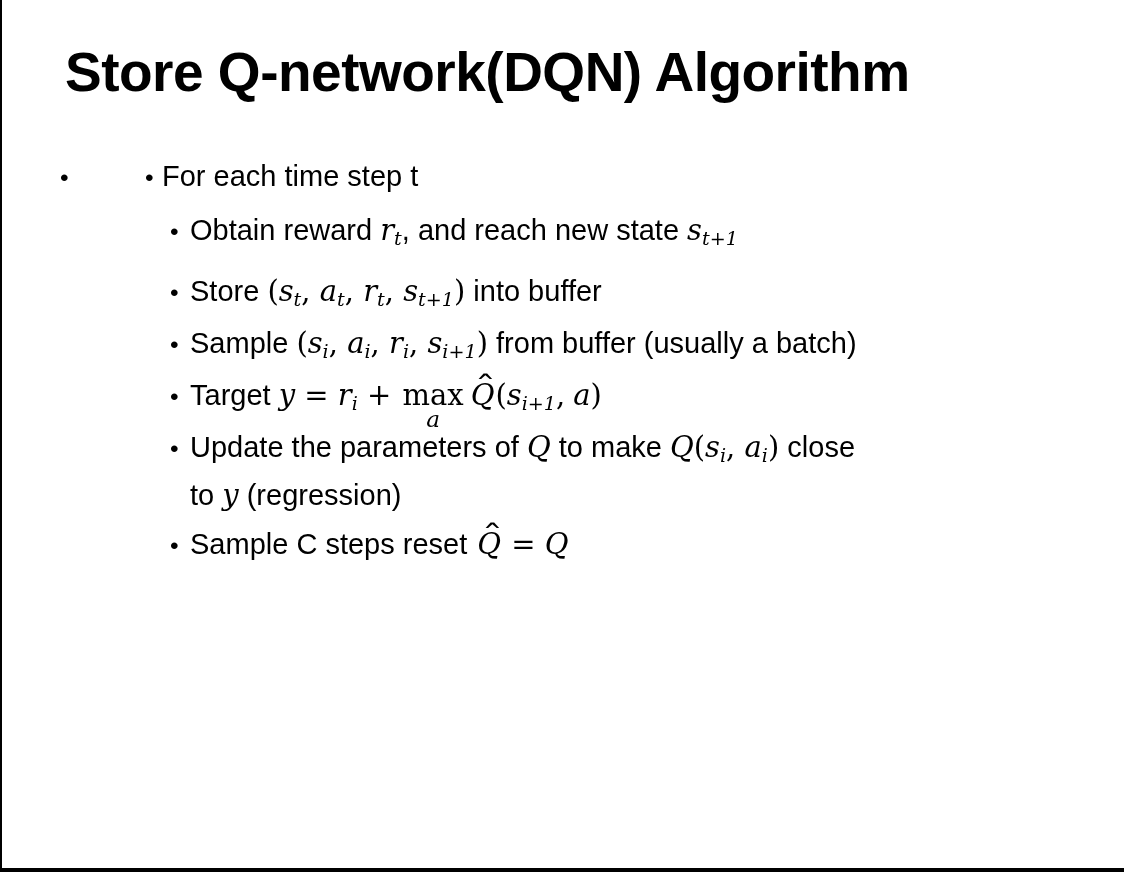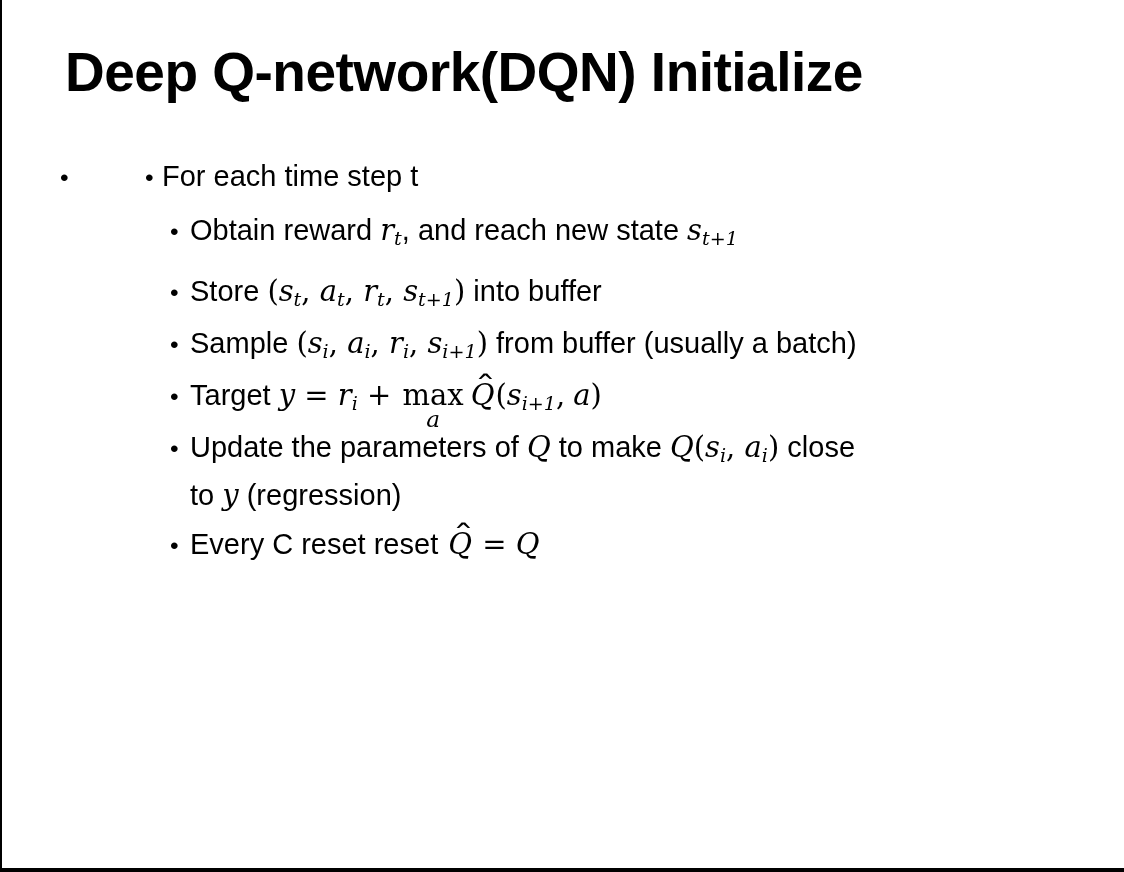--- a/index.html
+++ b/index.html
@@ -57,24 +57,24 @@
   .maxop .under {
     position:absolute; left:50%; top:1.0em;
     transform:translateX(-50%);
     font-style:italic; font-size:0.8em;
   }
 </style>
 </head>
 <body>
 
 <div class="slide">
-  <h1 class="title">Deep Q-network(DQN) Initialize</h1>
+  <h1 class="title">Store Q-network(DQN) Algorithm</h1>
   <div class="bullet-list">
       <div class="item l1"><span class="dot"></span></div>
       <div class="item l2"><span class="dot"></span><span class="content"><span>For each time step t</span></span></div>
       <div class="item l3"><span class="dot"></span><span class="content"><span>Obtain reward </span><span class="mi">r</span><span class="mi msub">t</span><span>, and reach new state </span><span class="mi">s</span><span class="mi msub">t+1</span></span></div>
       <div class="item l3"><span class="dot"></span><span class="content"><span>Store </span><span class="mr">(</span><span class="mi">s</span><span class="mi msub">t</span><span class="mr">, </span><span class="mi">a</span><span class="mi msub">t</span><span class="mr">, </span><span class="mi">r</span><span class="mi msub">t</span><span class="mr">, </span><span class="mi">s</span><span class="mi msub">t+1</span><span class="mr">)</span><span> into buffer</span></span></div>
       <div class="item l3"><span class="dot"></span><span class="content"><span>Sample </span><span class="mr">(</span><span class="mi">s</span><span class="mi msub">i</span><span class="mr">, </span><span class="mi">a</span><span class="mi msub">i</span><span class="mr">, </span><span class="mi">r</span><span class="mi msub">i</span><span class="mr">, </span><span class="mi">s</span><span class="mi msub">i+1</span><span class="mr">)</span><span> from buffer (usually a batch)</span></span></div>
       <div class="item l3"><span class="dot"></span><span class="content"><span>Target </span><span class="mi">y</span><span class="mr"> = </span><span class="mi">r</span><span class="mi msub">i</span><span class="mr"> + </span><span class="maxop">max<span class="under">a</span></span><span class="mi hat">Q</span><span class="mr">(</span><span class="mi">s</span><span class="mi msub">i+1</span><span class="mr">,</span><span> </span><span class="mi">a</span><span class="mr">)</span></span></div>
       <div class="item l3"><span class="dot"></span><span class="content"><span>Update the parameters of </span><span class="mi">Q</span><span> to make </span><span class="mi">Q</span><span class="mr">(</span><span class="mi">s</span><span class="mi msub">i</span><span class="mr">, </span><span class="mi">a</span><span class="mi msub">i</span><span class="mr">)</span><span> close</span><br><span>to </span><span class="mi">y</span><span> (regression)</span></span></div>
-      <div class="item l3"><span class="dot"></span><span class="content"><span>Every C reset reset </span><span class="mi hat">Q</span><span class="mr"> = </span><span class="mi">Q</span></span></div>
+      <div class="item l3"><span class="dot"></span><span class="content"><span>Sample C steps reset </span><span class="mi hat">Q</span><span class="mr"> = </span><span class="mi">Q</span></span></div>
     </div>
 </div>
 
 </body></html>

